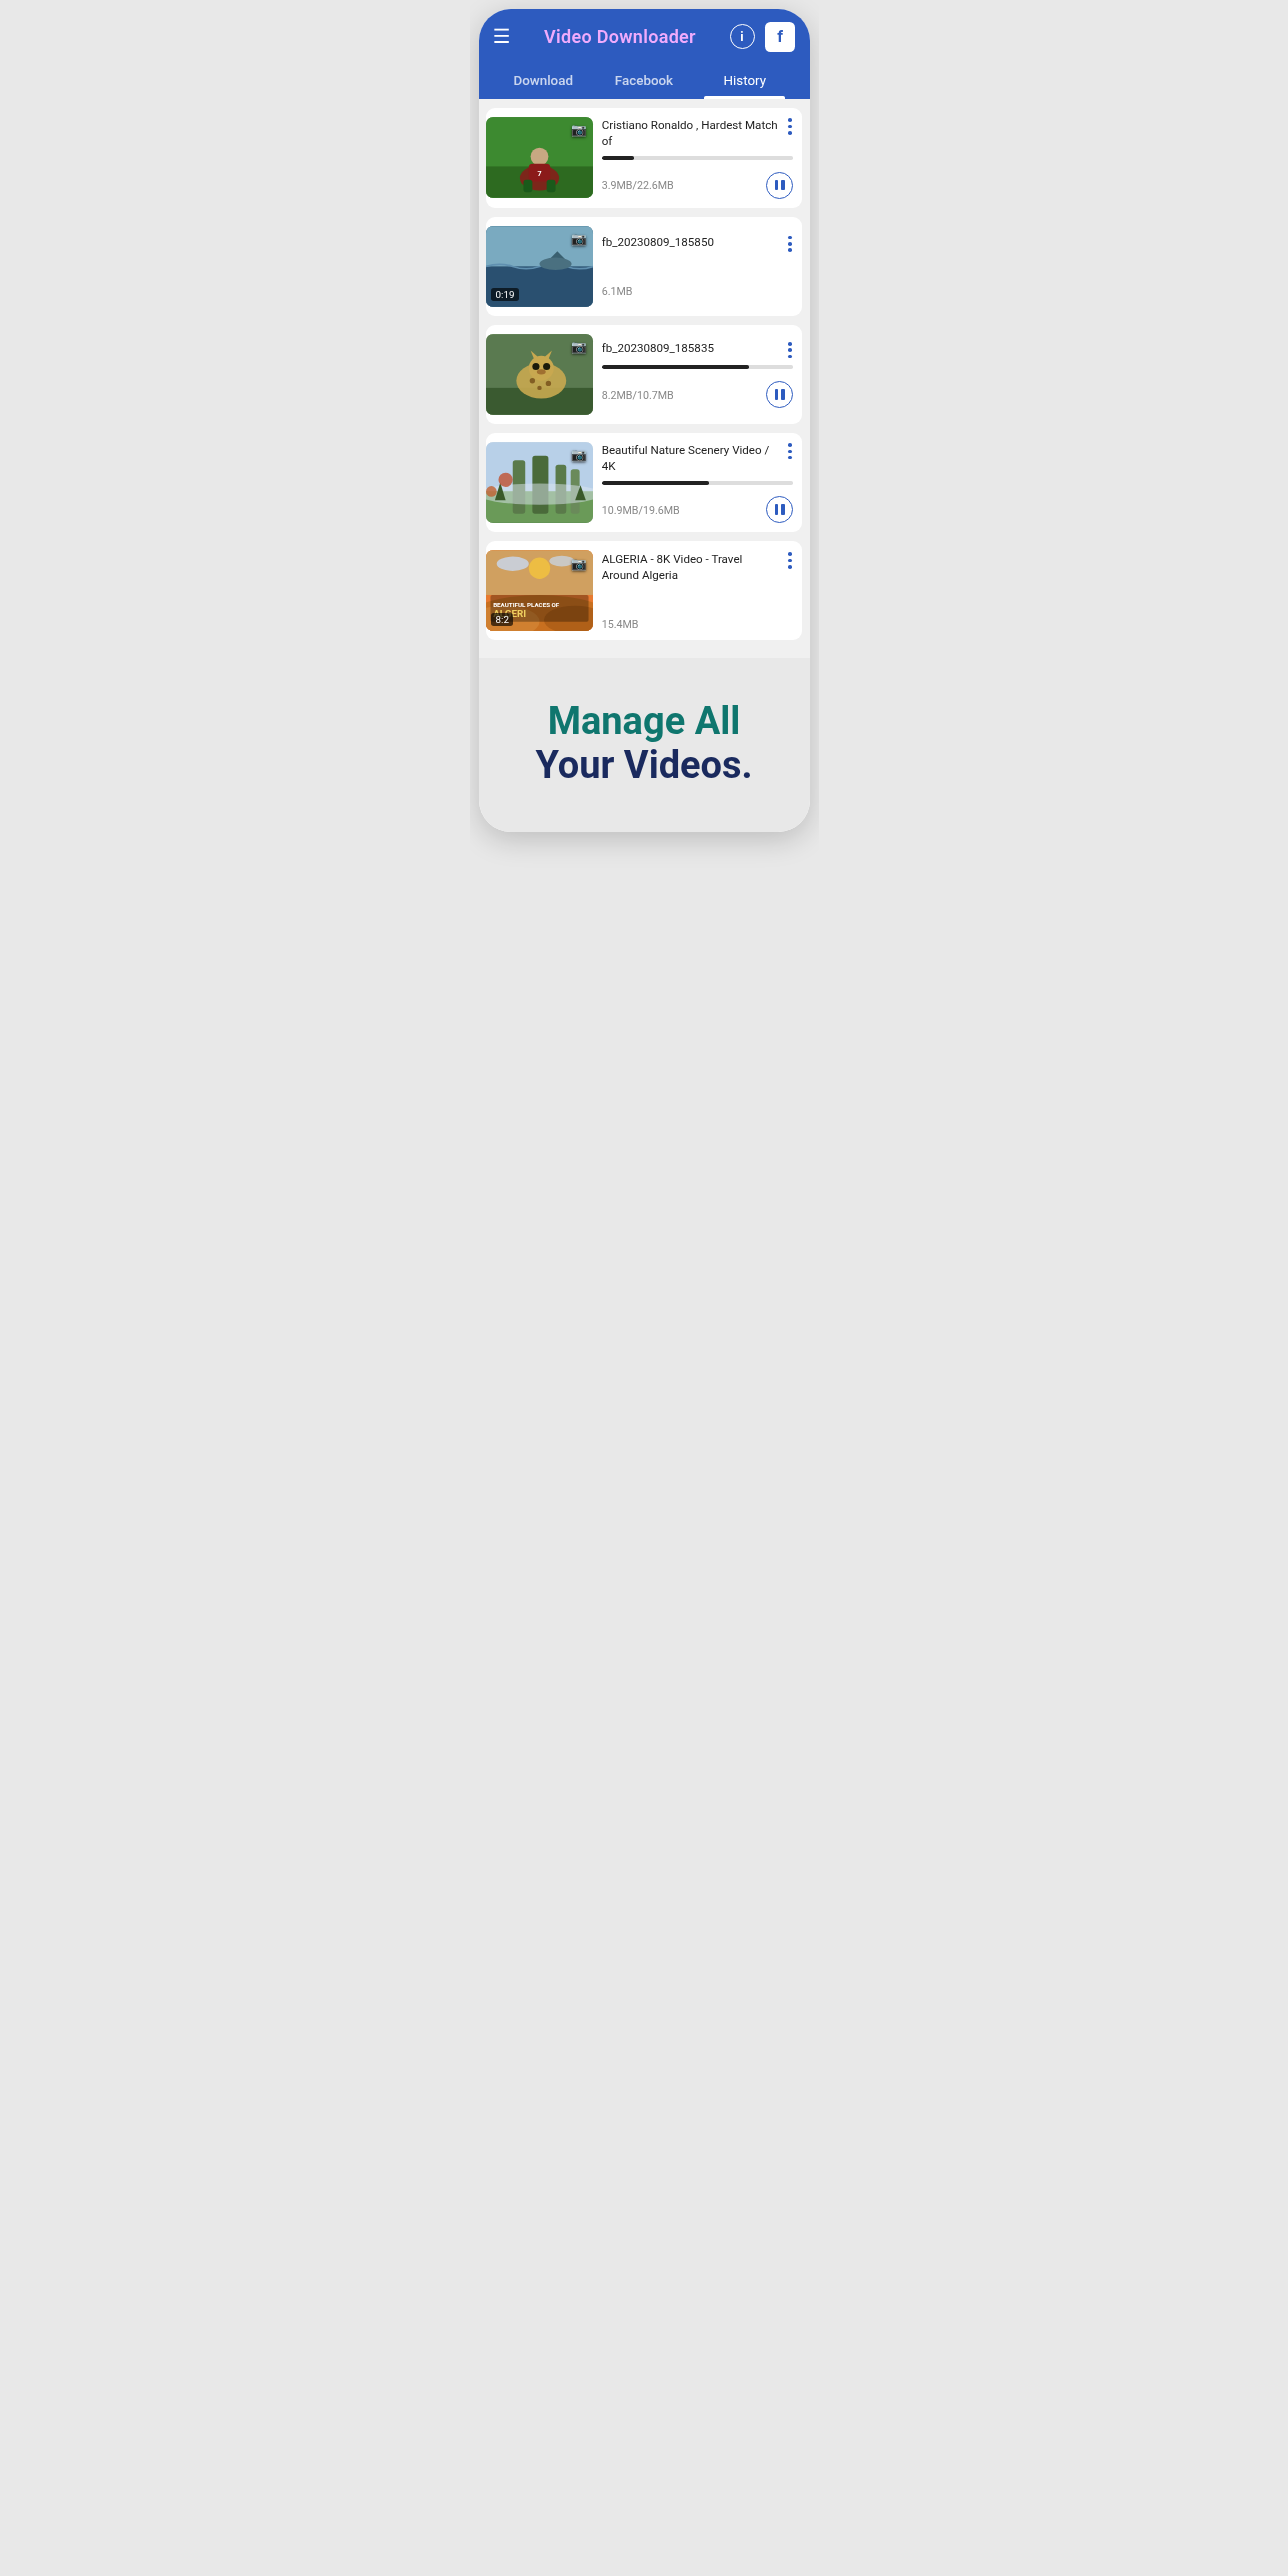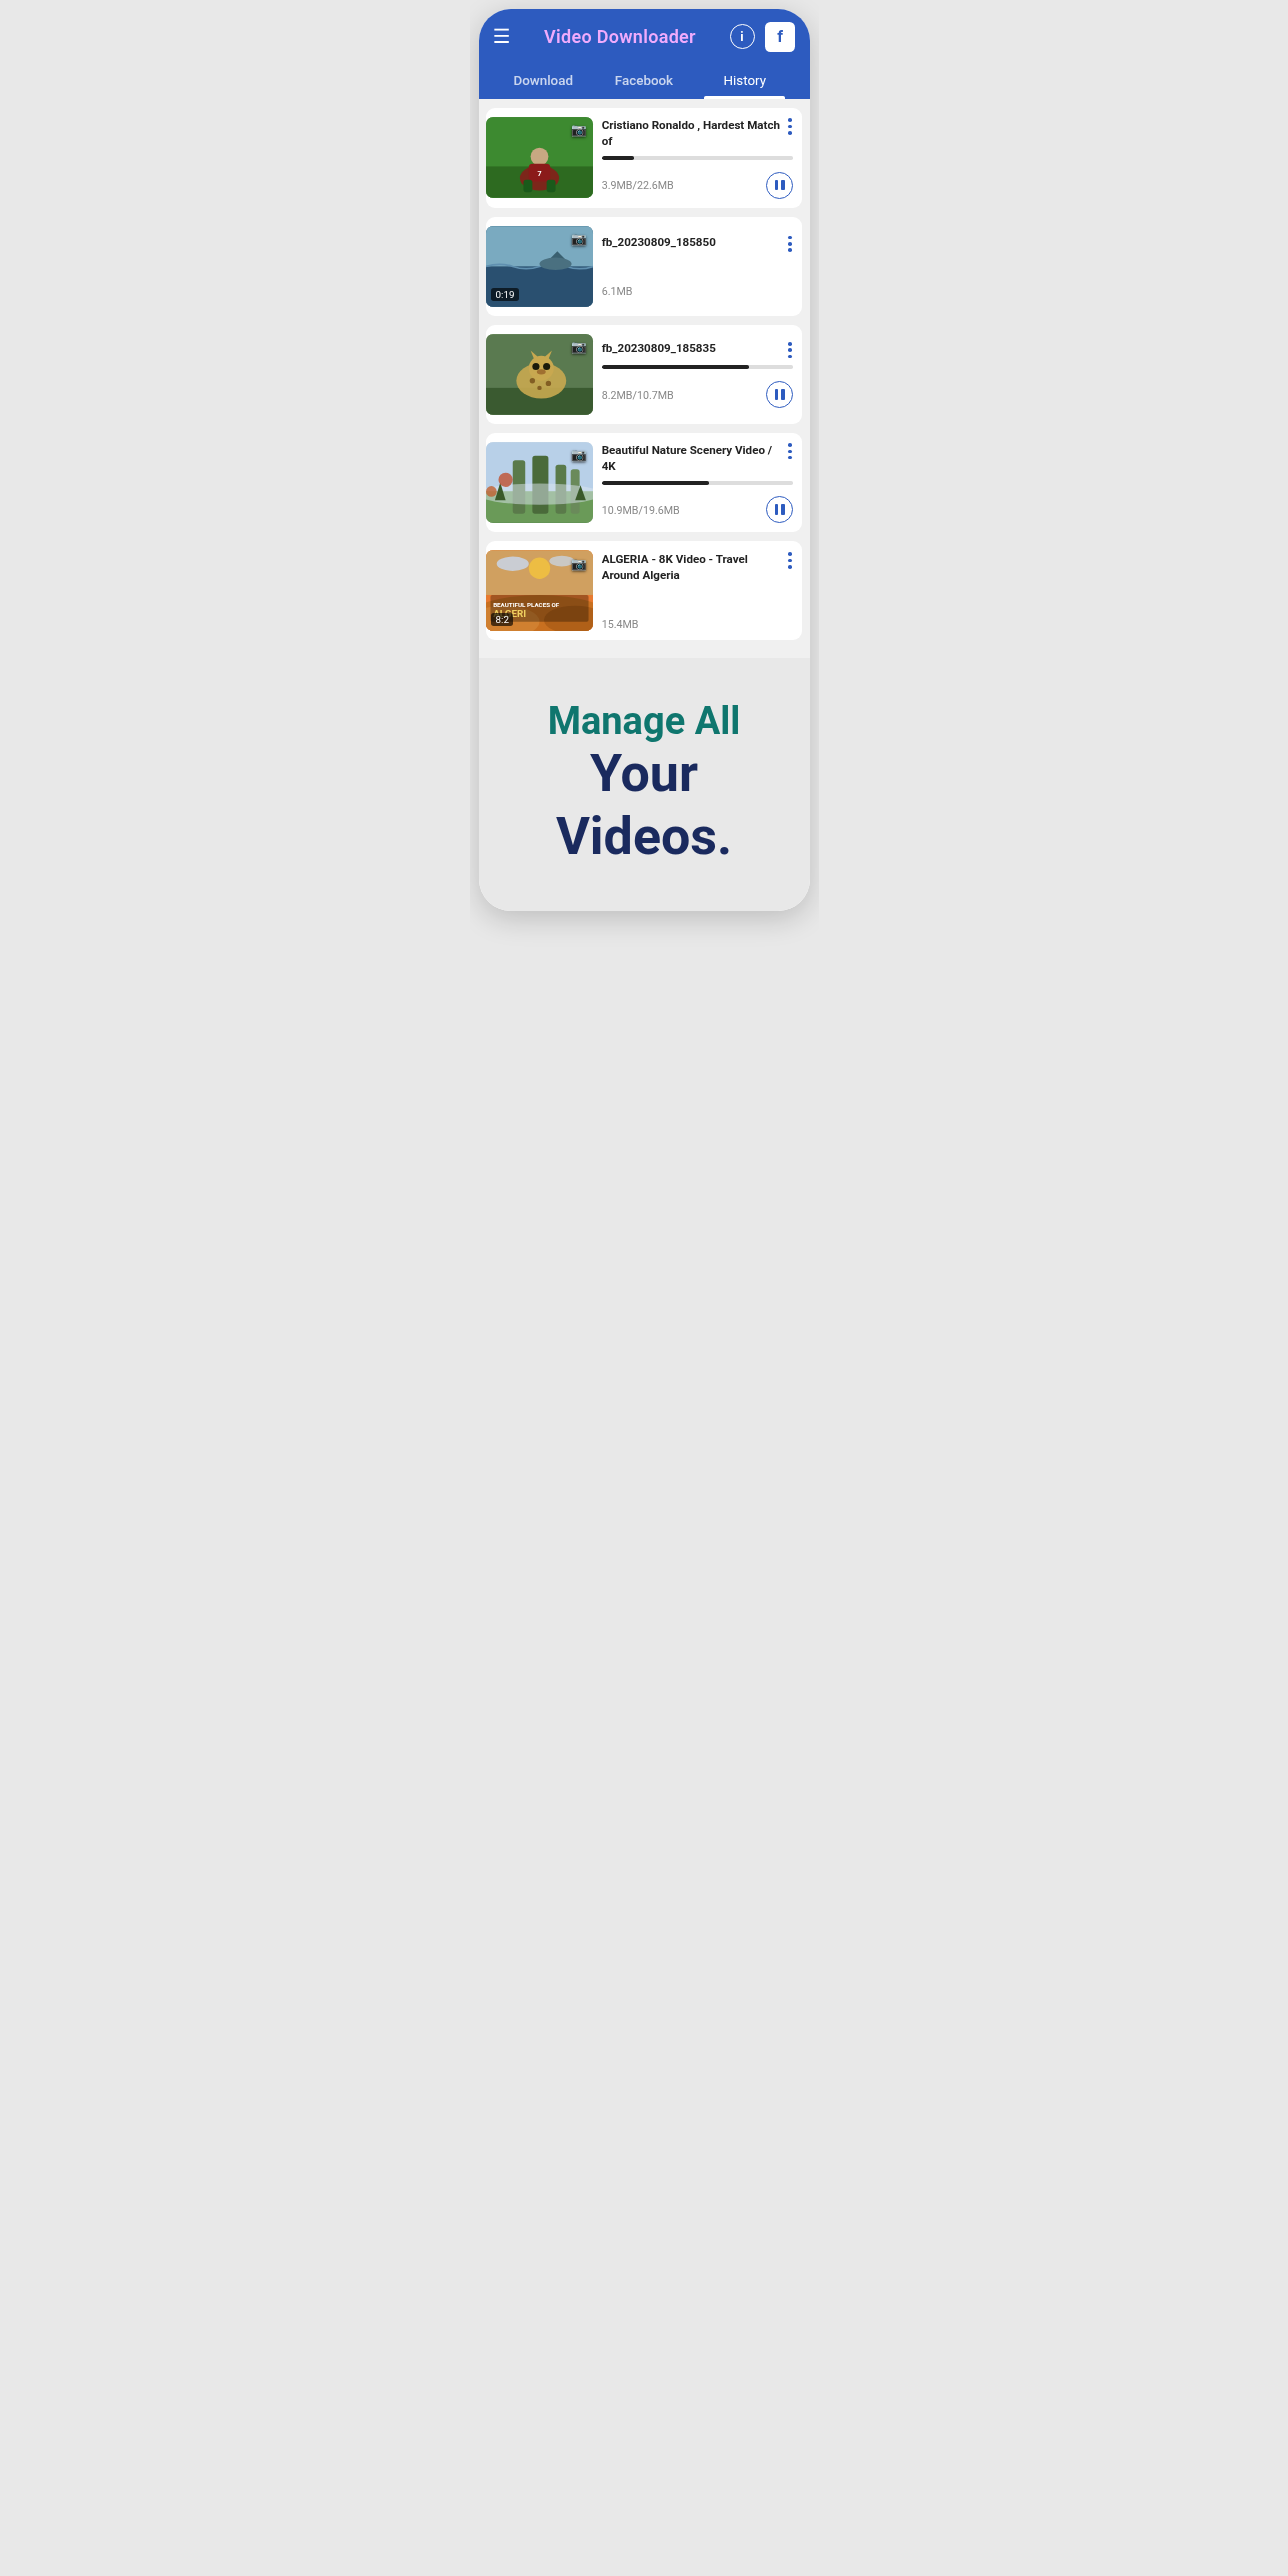--- a/index.html
+++ b/index.html
@@ -173,21 +173,21 @@
       justify-content: center;
       gap: 3.6px;
     }
     .card-top-row {
       display: flex;
       align-items: flex-start;
       justify-content: space-between;
     }
     .card-title {
       font-size: 11.6px;
-      font-weight: 700;
+      font-weight: 400;
       color: #222;
       line-height: 1.4;
       flex: 1;
       margin-right: 3.6px;
     }
     .more-icon {
       color: #2d5bbf;
       font-size: 16px;
       cursor: pointer;
       padding: 0 1.8px;
@@ -263,21 +263,21 @@
       padding: 43px 18px 43px;
       text-align: center;
     }
     .promo-line1 {
       font-size: 38px;
       font-weight: 700;
       color: #0f766e;
       line-height: 1.1;
     }
     .promo-line2 {
-      font-size: 52px;
+      font-size: 38px;
       font-weight: 700;
       color: #1a2a5e;
       line-height: 1.2;
     }
   </style>
 </head>
 <body>
 
 <div class="phone-wrapper">
 

